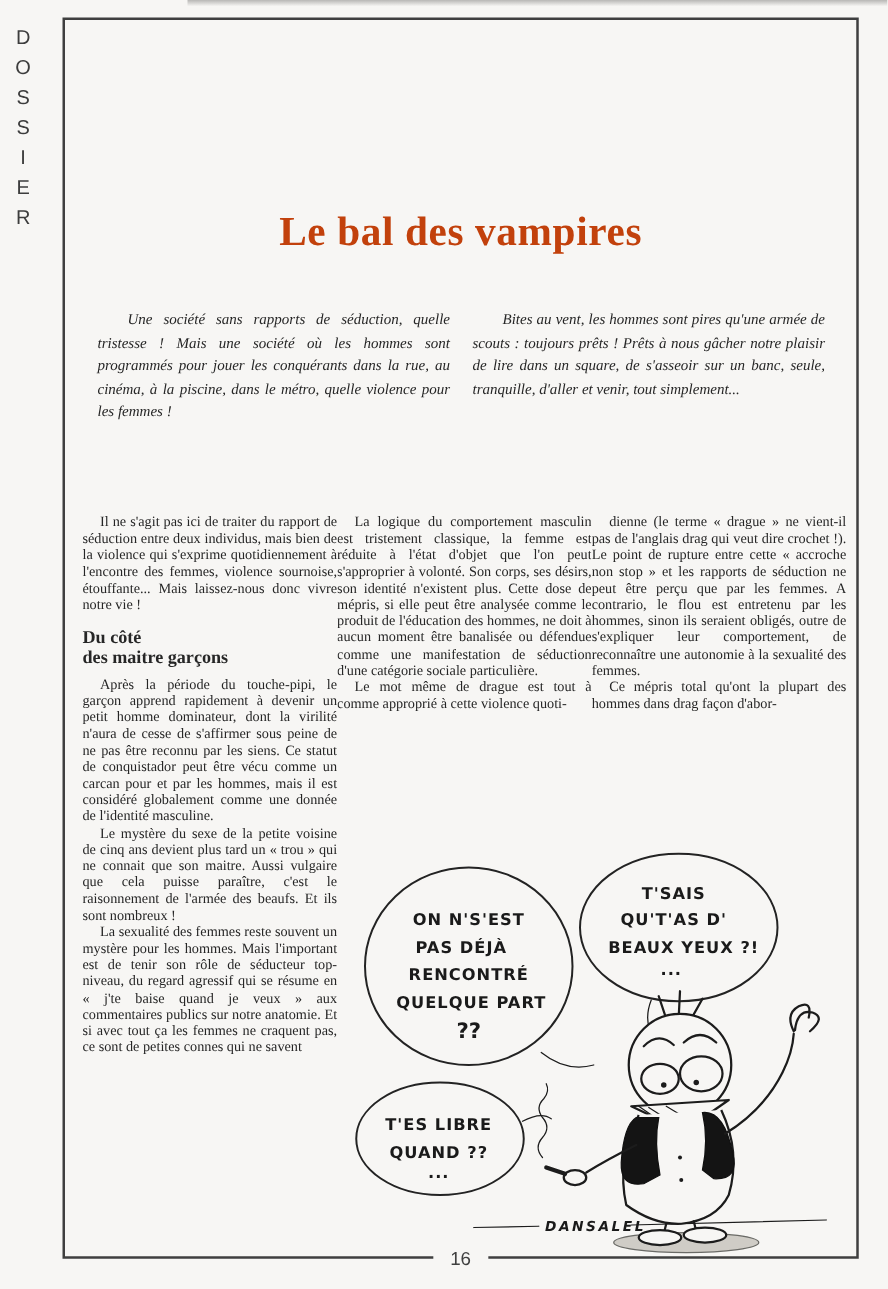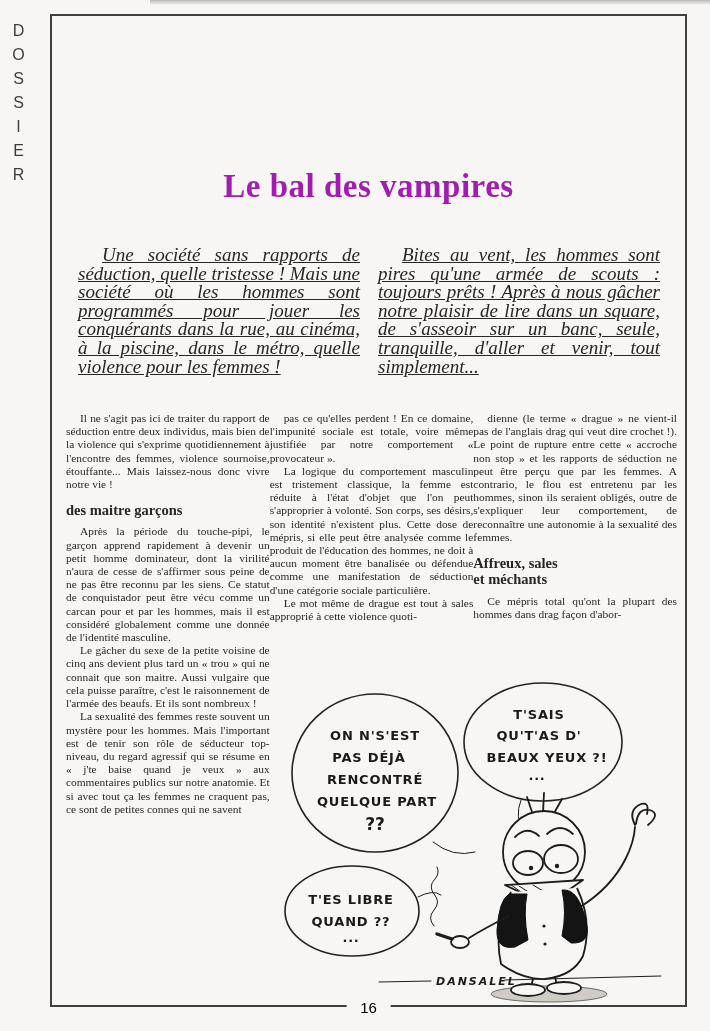--- a/index.html
+++ b/index.html
@@ -7,85 +7,81 @@
   .page { position:relative; width:710px; height:1031px; background:#f7f6f4; overflow:hidden; }
   .scan-edge { position:absolute; top:0; left:150px; right:0; height:5px;
                background:linear-gradient(#b8b7b5, rgba(247,246,244,0)); }
   .dossier { position:absolute; left:9px; top:22px;
              writing-mode:vertical-lr; text-orientation:upright;
              font-family:"Liberation Sans", sans-serif; font-size:16px; letter-spacing:7px;
              color:#3d3d3d; }
   .frame { position:absolute; left:50px; top:14px; width:637px; height:993px;
            border:2px solid #3f3f3f; box-sizing:border-box; }
   .title { position:absolute; top:152px; left:0; width:100%; margin:0; text-align:center;
-           font-size:33px; font-weight:bold; letter-spacing:0.5px; color:#a21caf; }
+           font-size:33px; font-weight:bold; letter-spacing:0.5px; color:#c2410c; }
   .intro { position:absolute; top:230px; left:26px; width:582px; display:flex; gap:18px;
-           font-style:italic; font-size:19px; line-height:18.6px;text-decoration:underline; }
+           font-style:italic; font-size:12px; line-height:18.6px; }
   .intro-col { flex:1; text-align:justify; }
   .intro-col p { margin:0; text-indent:24px; }
   .body-cols { position:absolute; top:396px; left:14px; width:611px; height:582px;
                display:flex; overflow:hidden; }
   .col { flex:1; text-align:justify; font-size:11.4px; line-height:13.2px; overflow:hidden; }
   .col p { margin:0; text-indent:14px; }
   .subhead { font-size:14.5px; font-weight:bold; line-height:1.12; margin:11px 0 7px 0; text-align:left; }
   .comic { position:absolute; left:229px; top:660px; width:404px; height:331px; }
   .bubble { fill:#f7f6f4; stroke:#232323; stroke-width:1.6; }
   .btxt { font:700 13px "DejaVu Sans", sans-serif; letter-spacing:0.8px; fill:#1a1a1a; text-anchor:middle; }
   .btxt-big { font:700 17px "DejaVu Sans", sans-serif; fill:#1a1a1a; text-anchor:middle; }
   .ink { stroke:#1c1c1c; fill:none; stroke-width:1.8; stroke-linecap:round; stroke-linejoin:round; }
   .ink-fill { stroke:#1c1c1c; fill:#f7f6f4; stroke-width:1.8; stroke-linejoin:round; }
   .ink-black { stroke:#111; fill:#141414; }
   .thin { stroke-width:1; }
   .sig { font:700 italic 11px "DejaVu Sans", sans-serif; letter-spacing:2px; fill:#1a1a1a; }
   .pageno { position:absolute; bottom:-11px; left:50%; transform:translateX(-50%);
             background:#f7f6f4; padding:0 14px;
-            font-family:"Liberation Sans", sans-serif; font-size:15px; color:#000000; }
+            font-family:"Liberation Sans", sans-serif; font-size:15px; color:#404040; }
 </style>
 </head>
 <body>
 
 <div class="page">
   <div class="scan-edge"></div>
 
   <div class="dossier">DOSSIER</div>
 
   <div class="frame">
 
     <h1 class="title">Le bal des vampires</h1>
 
     <div class="intro">
       <div class="intro-col">
         <p>Une société sans rapports de séduction, quelle tristesse ! Mais une société où les hommes sont programmés pour jouer les conquérants dans la rue, au cinéma, à la piscine, dans le métro, quelle violence pour les femmes !</p>
       </div>
       <div class="intro-col">
-        <p>Bites au vent, les hommes sont pires qu'une armée de scouts : toujours prêts ! Après à nous gâcher notre plaisir de lire dans un square, de s'asseoir sur un banc, seule, tranquille, d'aller et venir, tout simplement...</p>
+        <p>Bites au vent, les hommes sont pires qu'une armée de scouts : toujours prêts ! Prêts à nous gâcher notre plaisir de lire dans un square, de s'asseoir sur un banc, seule, tranquille, d'aller et venir, tout simplement...</p>
       </div>
     </div>
 
     <div class="body-cols">
       <div class="col">
         <p>Il ne s'agit pas ici de traiter du rapport de séduction entre deux individus, mais bien de la violence qui s'exprime quotidiennement à l'encontre des femmes, violence sournoise, étouffante... Mais laissez-nous donc vivre notre vie !</p>
         <h3 class="subhead">
+          <div>Du côté</div>
           <div>des maitre garçons</div>
         </h3>
         <p>Après la période du touche-pipi, le garçon apprend rapidement à devenir un petit homme dominateur, dont la virilité n'aura de cesse de s'affirmer sous peine de ne pas être reconnu par les siens. Ce statut de conquistador peut être vécu comme un carcan pour et par les hommes, mais il est considéré globalement comme une donnée de l'identité masculine.</p>
-        <p>Le gâcher du sexe de la petite voisine de cinq ans devient plus tard un « trou » qui ne connait que son maitre. Aussi vulgaire que cela puisse paraître, c'est le raisonnement de l'armée des beaufs. Et ils sont nombreux !</p>
+        <p>Le mystère du sexe de la petite voisine de cinq ans devient plus tard un « trou » qui ne connait que son maitre. Aussi vulgaire que cela puisse paraître, c'est le raisonnement de l'armée des beaufs. Et ils sont nombreux !</p>
         <p>La sexualité des femmes reste souvent un mystère pour les hommes. Mais l'important est de tenir son rôle de séducteur top-niveau, du regard agressif qui se résume en « j'te baise quand je veux » aux commentaires publics sur notre anatomie. Et si avec tout ça les femmes ne craquent pas, ce sont de petites connes qui ne savent</p>
       </div>
       <div class="col">
-        <p>pas ce qu'elles perdent ! En ce domaine, l'impunité sociale est totale, voire même justifiée par notre comportement « provocateur ».</p>
         <p>La logique du comportement masculin est tristement classique, la femme est réduite à l'état d'objet que l'on peut s'approprier à volonté. Son corps, ses désirs, son identité n'existent plus. Cette dose de mépris, si elle peut être analysée comme le produit de l'éducation des hommes, ne doit à aucun moment être banalisée ou défendue comme une manifestation de séduction d'une catégorie sociale particulière.</p>
-        <p>Le mot même de drague est tout à sales approprié à cette violence quoti-</p>
+        <p>Le mot même de drague est tout à comme approprié à cette violence quoti-</p>
       </div>
       <div class="col">
         <p>dienne (le terme « drague » ne vient-il pas de l'anglais drag qui veut dire crochet !). Le point de rupture entre cette « accroche non stop » et les rapports de séduction ne peut être perçu que par les femmes. A contrario, le flou est entretenu par les hommes, sinon ils seraient obligés, outre de s'expliquer leur comportement, de reconnaître une autonomie à la sexualité des femmes.</p>
-        <h3 class="subhead">
-          <div>Affreux, sales</div>
-          <div>et méchants</div>
-        </h3>
         <p>Ce mépris total qu'ont la plupart des hommes dans drag façon d'abor-</p>
       </div>
     </div>
 
     <svg class="comic" viewBox="0 0 404 331">
 
       <g>
         <ellipse class="bubble" cx="94" cy="97" rx="83" ry="79"></ellipse>
         <path class="ink thin" d="M 152 166 Q 172 182 194 176"></path>
         <text class="btxt" x="94" y="64">ON N'S'EST</text>

